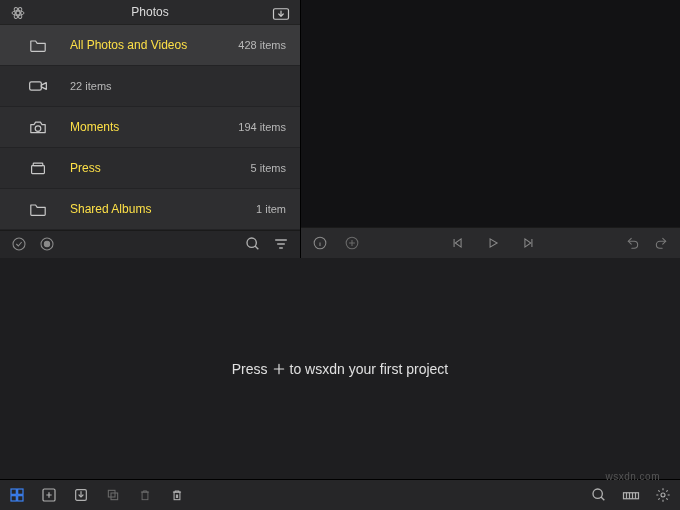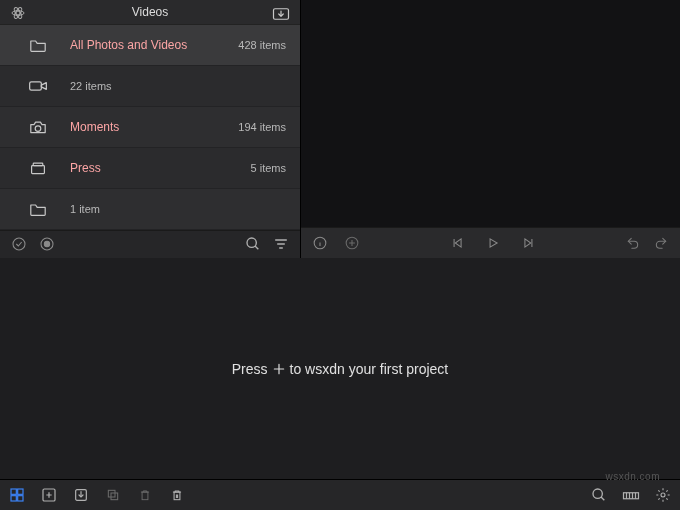--- a/index.html
+++ b/index.html
@@ -25,21 +25,21 @@
   .row {
     display: flex; align-items: center;
     height: 40px; padding: 0 14px 0 24px;
     border-bottom: 1px solid #232325;
     cursor: pointer;
   }
   .row.selected { background: #3a3a3c; }
   .row:not(.selected) { background: #2e2e30; }
   .row:not(.selected):nth-child(even){ background:#2b2b2d;}
   .row-ico { width: 28px; display:flex; align-items:center; justify-content:center; margin-right: 18px; }
-  .row-label { flex: 1; font-size: 12px; color: #fca5a5; }
+  .row-label { flex: 1; font-size: 12px; color: #fde047; }
   .row-count { font-size: 11px; color: #b8b8b8; }
   .side-footer {
     height: 30px; background: #262628; display:flex; align-items:center;
     padding: 0 10px; gap: 10px; border-top: 1px solid #1a1a1a;
   }
   .side-footer .spacer { flex: 1; }
   .ico-btn { color: #9a9a9a; display:inline-flex; align-items:center; justify-content:center; width:18px; height:18px; cursor:pointer; }
 
   .preview { flex: 1; display:flex; flex-direction: column; background: #141416; }
   .preview-canvas { flex: 1; background: #121214; }
@@ -82,21 +82,21 @@
         <span class="left-ico">
           <svg width="16" height="16" viewBox="0 0 24 24" fill="none" stroke="#aaa" stroke-width="1.5">
             <circle cx="12" cy="12" r="3"></circle>
             <g>
               <ellipse cx="12" cy="12" rx="9" ry="3.5" transform="rotate(0 12 12)"></ellipse>
               <ellipse cx="12" cy="12" rx="9" ry="3.5" transform="rotate(60 12 12)"></ellipse>
               <ellipse cx="12" cy="12" rx="9" ry="3.5" transform="rotate(120 12 12)"></ellipse>
             </g>
           </svg>
         </span>
-        <span class="title">Videos</span>
+        <span class="title">Photos</span>
         <span class="right-ico ico-btn">
           <svg width="18" height="16" viewBox="0 0 24 20" fill="none" stroke="#c8c8c8" stroke-width="1.6" stroke-linecap="round" stroke-linejoin="round">
             <rect x="2" y="3" width="20" height="14" rx="2"></rect>
             <path d="M12 6 v6"></path>
               <path d="M9 10 l3 3 l3 -3"></path>
           </svg>
         </span>
       </div>
 
       <div class="list">
@@ -142,20 +142,21 @@
           <span class="row-label">Press</span>
           <span class="row-count">5 items</span>
         </div>
 
         <div class="row">
           <span class="row-ico">
             <svg width="20" height="16" viewBox="0 0 24 20" fill="none" stroke="#c8c8c8" stroke-width="1.5" stroke-linejoin="round">
                 <path d="M3 5 h6 l2 3 h10 v9 a1 1 0 0 1 -1 1 H4 a1 1 0 0 1 -1 -1 Z"></path>
               </svg>
           </span>
+          <span class="row-label">Shared Albums</span>
           <span class="row-count">1 item</span>
         </div>
 
       </div>
 
       <div class="side-footer">
         <span class="ico-btn">
           <svg width="16" height="16" viewBox="0 0 24 24" fill="none" stroke="#8a8a8a" stroke-width="1.6">
               <circle cx="12" cy="12" r="9"></circle>
               <path d="M8 12 l3 3 l5 -6"></path>

